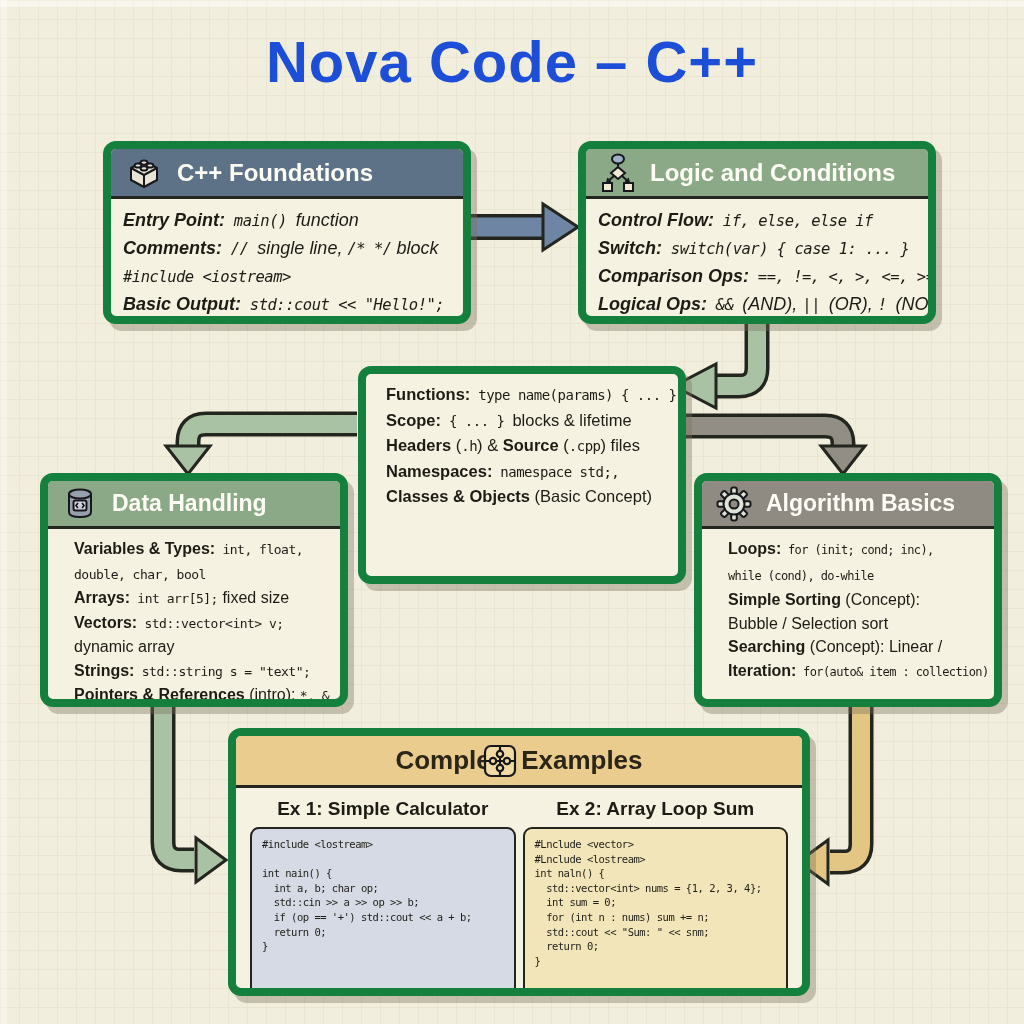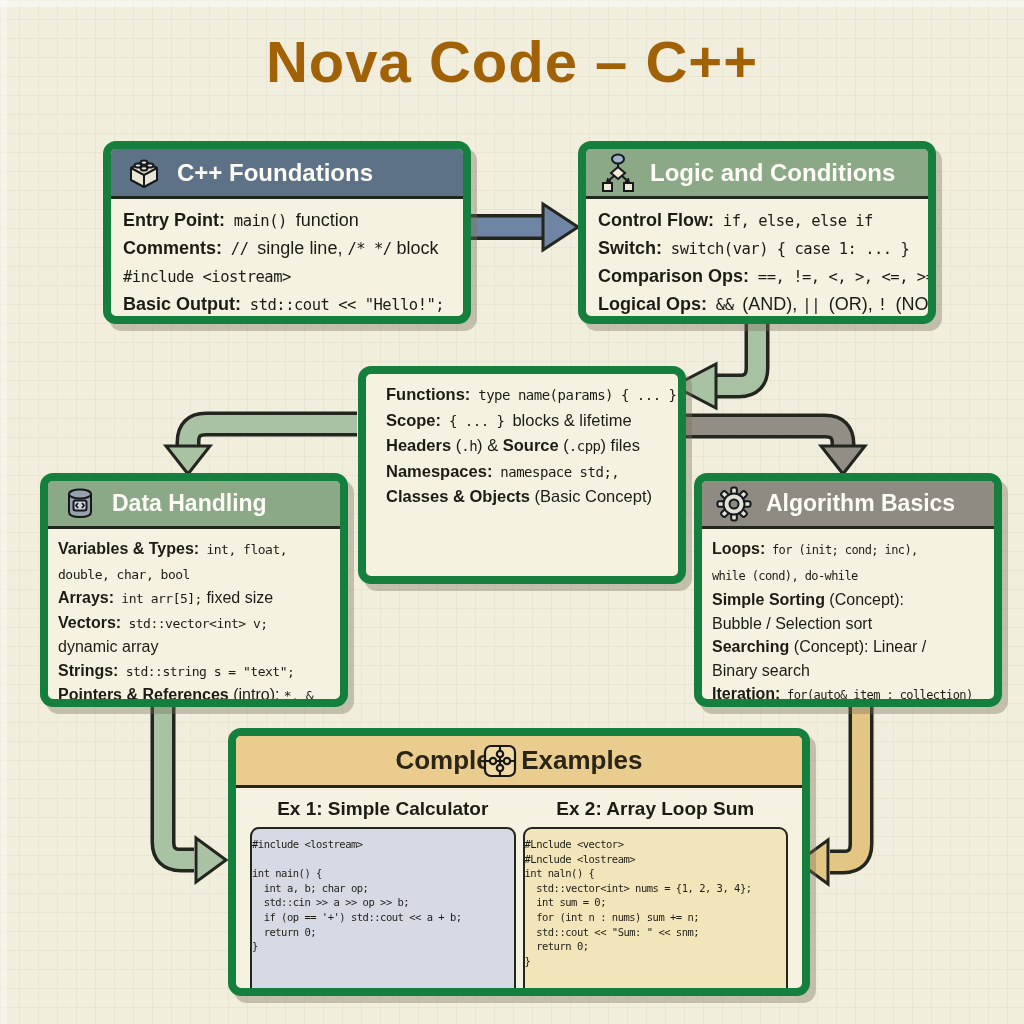--- a/index.html
+++ b/index.html
@@ -11,21 +11,21 @@
       linear-gradient(90deg, #e9e5d1 1px, transparent 1px),
       linear-gradient(#ded9c3 1px, transparent 1px),
       linear-gradient(90deg, #ded9c3 1px, transparent 1px);
     background-size:19px 19px,19px 19px,95px 95px,95px 95px;
     font-family:"Liberation Sans",sans-serif;color:#1c1c14;
   }
   .edge-top{position:absolute;left:0;top:0;width:1024px;height:7px;background:rgba(255,255,255,.45);}
   .edge-left{position:absolute;left:0;top:0;width:7px;height:1024px;background:rgba(255,255,255,.35);}
   .title{
     position:absolute;left:0;top:28px;width:1024px;text-align:center;
-    font-size:58px;font-weight:bold;color:#a16207;letter-spacing:1px;
+    font-size:58px;font-weight:bold;color:#1d4ed8;letter-spacing:1px;
   }
   .box{
     position:absolute;border:8px solid #15803d;border-radius:13px;
     background:#f6f2e2;box-shadow:6px 7px 0 rgba(122,114,92,.38);
     overflow:hidden;
   }
   .hd{
     display:flex;align-items:center;gap:12px;padding:0 12px;
     border-bottom:3px solid #23251f;color:#fdfdf6;
     font-weight:bold;
@@ -34,43 +34,43 @@
   .hd-green{background:#8ba887;}
   .hd-gray{background:#8f8b83;}
   .hd-gold{background:#eacc8e;color:#2a2517;justify-content:center;}
   .ic{display:flex;align-items:center;justify-content:center;flex:0 0 auto;}
   .bd{padding:8px 10px 6px 12px;}
   .tline{white-space:nowrap;}
   .sg-b{font-weight:bold;}
   .sg-c{font-family:"DejaVu Sans Mono",monospace;letter-spacing:-0.5px;}
   
   #b-found .hd,#b-logic .hd{height:47px;font-size:24px;}
-  #b-found .bd,#b-logic .bd{font-size:18px;line-height:27px;}
+  #b-found .bd,#b-logic .bd{font-size:18px;line-height:27px;font-style:italic;}
   #b-found .sg-c,#b-logic .sg-c{font-size:15.5px;}
   #b-prog .hd{height:44px;font-size:23px;}
   #b-prog .bd{font-size:16.5px;line-height:24.5px;padding-left:20px;}
   #b-prog .sg-c{font-size:14px;}
   #b-data .hd,#b-alg .hd{height:45px;font-size:23px;}
-  #b-data .bd,#b-alg .bd{font-size:16px;line-height:23.5px;padding-left:10px;}
+  #b-data .bd,#b-alg .bd{font-size:16px;line-height:23.5px;padding-left:26px;}
   #b-data .sg-c{font-size:13px;}
   #b-alg .sg-c{font-size:12px;letter-spacing:-0.6px;}
   
   #b-found{left:103px;top:141px;width:352px;height:167px;}
   #b-logic{left:578px;top:141px;width:342px;height:167px;}
   #b-prog {left:358px;top:366px;width:312px;height:202px;}
   #b-data {left:40px; top:473px;width:292px;height:218px;}
   #b-alg  {left:694px;top:473px;width:292px;height:218px;}
   #b-ex   {left:228px;top:728px;width:566px;height:252px;}
   #b-ex .hd{height:49px;font-size:26px;}
   .ex-body{display:flex;gap:7px;padding:4px 14px 0 14px;}
   .excol{flex:1;min-width:0;}
   .ex-h{text-align:center;font-weight:bold;font-size:19px;margin:6px 0 7px 0;}
   .panel{
     height:150px;border:2.5px solid #23251f;border-radius:9px;
-    padding:8px 0;font-family:"DejaVu Sans Mono",monospace;
+    padding:8px 10px;font-family:"DejaVu Sans Mono",monospace;
     font-size:10.5px;letter-spacing:-0.5px;line-height:14.6px;
     overflow:hidden;white-space:pre;color:#1d1d16;
   }
   .panel-blue{background:#d5dae4;}
   .panel-gold{background:#f3e5ba;}
   #arrows{position:absolute;left:0;top:0;pointer-events:none;}
 </style>
 </head>
 <body>
 
@@ -225,21 +225,20 @@
       </svg>
     </span>
     <span class="hd-t">Algorithm Basics</span>
   </div>
   <div class="bd">
       <div class="tline"><span class="sg-b">Loops:</span><span class="sg-c"> for (init; cond; inc),</span></div>
       <div class="tline"><span class="sg-c">while (cond), do-while</span></div>
       <div class="tline"><span class="sg-b">Simple Sorting</span><span class="sg-p"> (Concept):</span></div>
       <div class="tline"><span class="sg-p">Bubble / Selection sort</span></div>
       <div class="tline"><span class="sg-b">Searching</span><span class="sg-p"> (Concept): Linear /</span></div>
-      <div class="tline"><span class="sg-p">Binary search</span></div>
       <div class="tline"><span class="sg-b">Iteration:</span><span class="sg-c"> for(auto&amp; item : collection)</span></div>
     </div>
 </div>
 
 <div class="box" id="b-ex">
   <div class="hd hd-gold">
     <span class="ic" style="position:absolute;left:244px;">
       <svg width="40" height="40" viewBox="0 0 40 40">
         <g stroke="#16181c" stroke-width="2.2" fill="none">
           <rect x="5" y="5" width="30" height="30" rx="6" fill="#f0d9a2"></rect>

